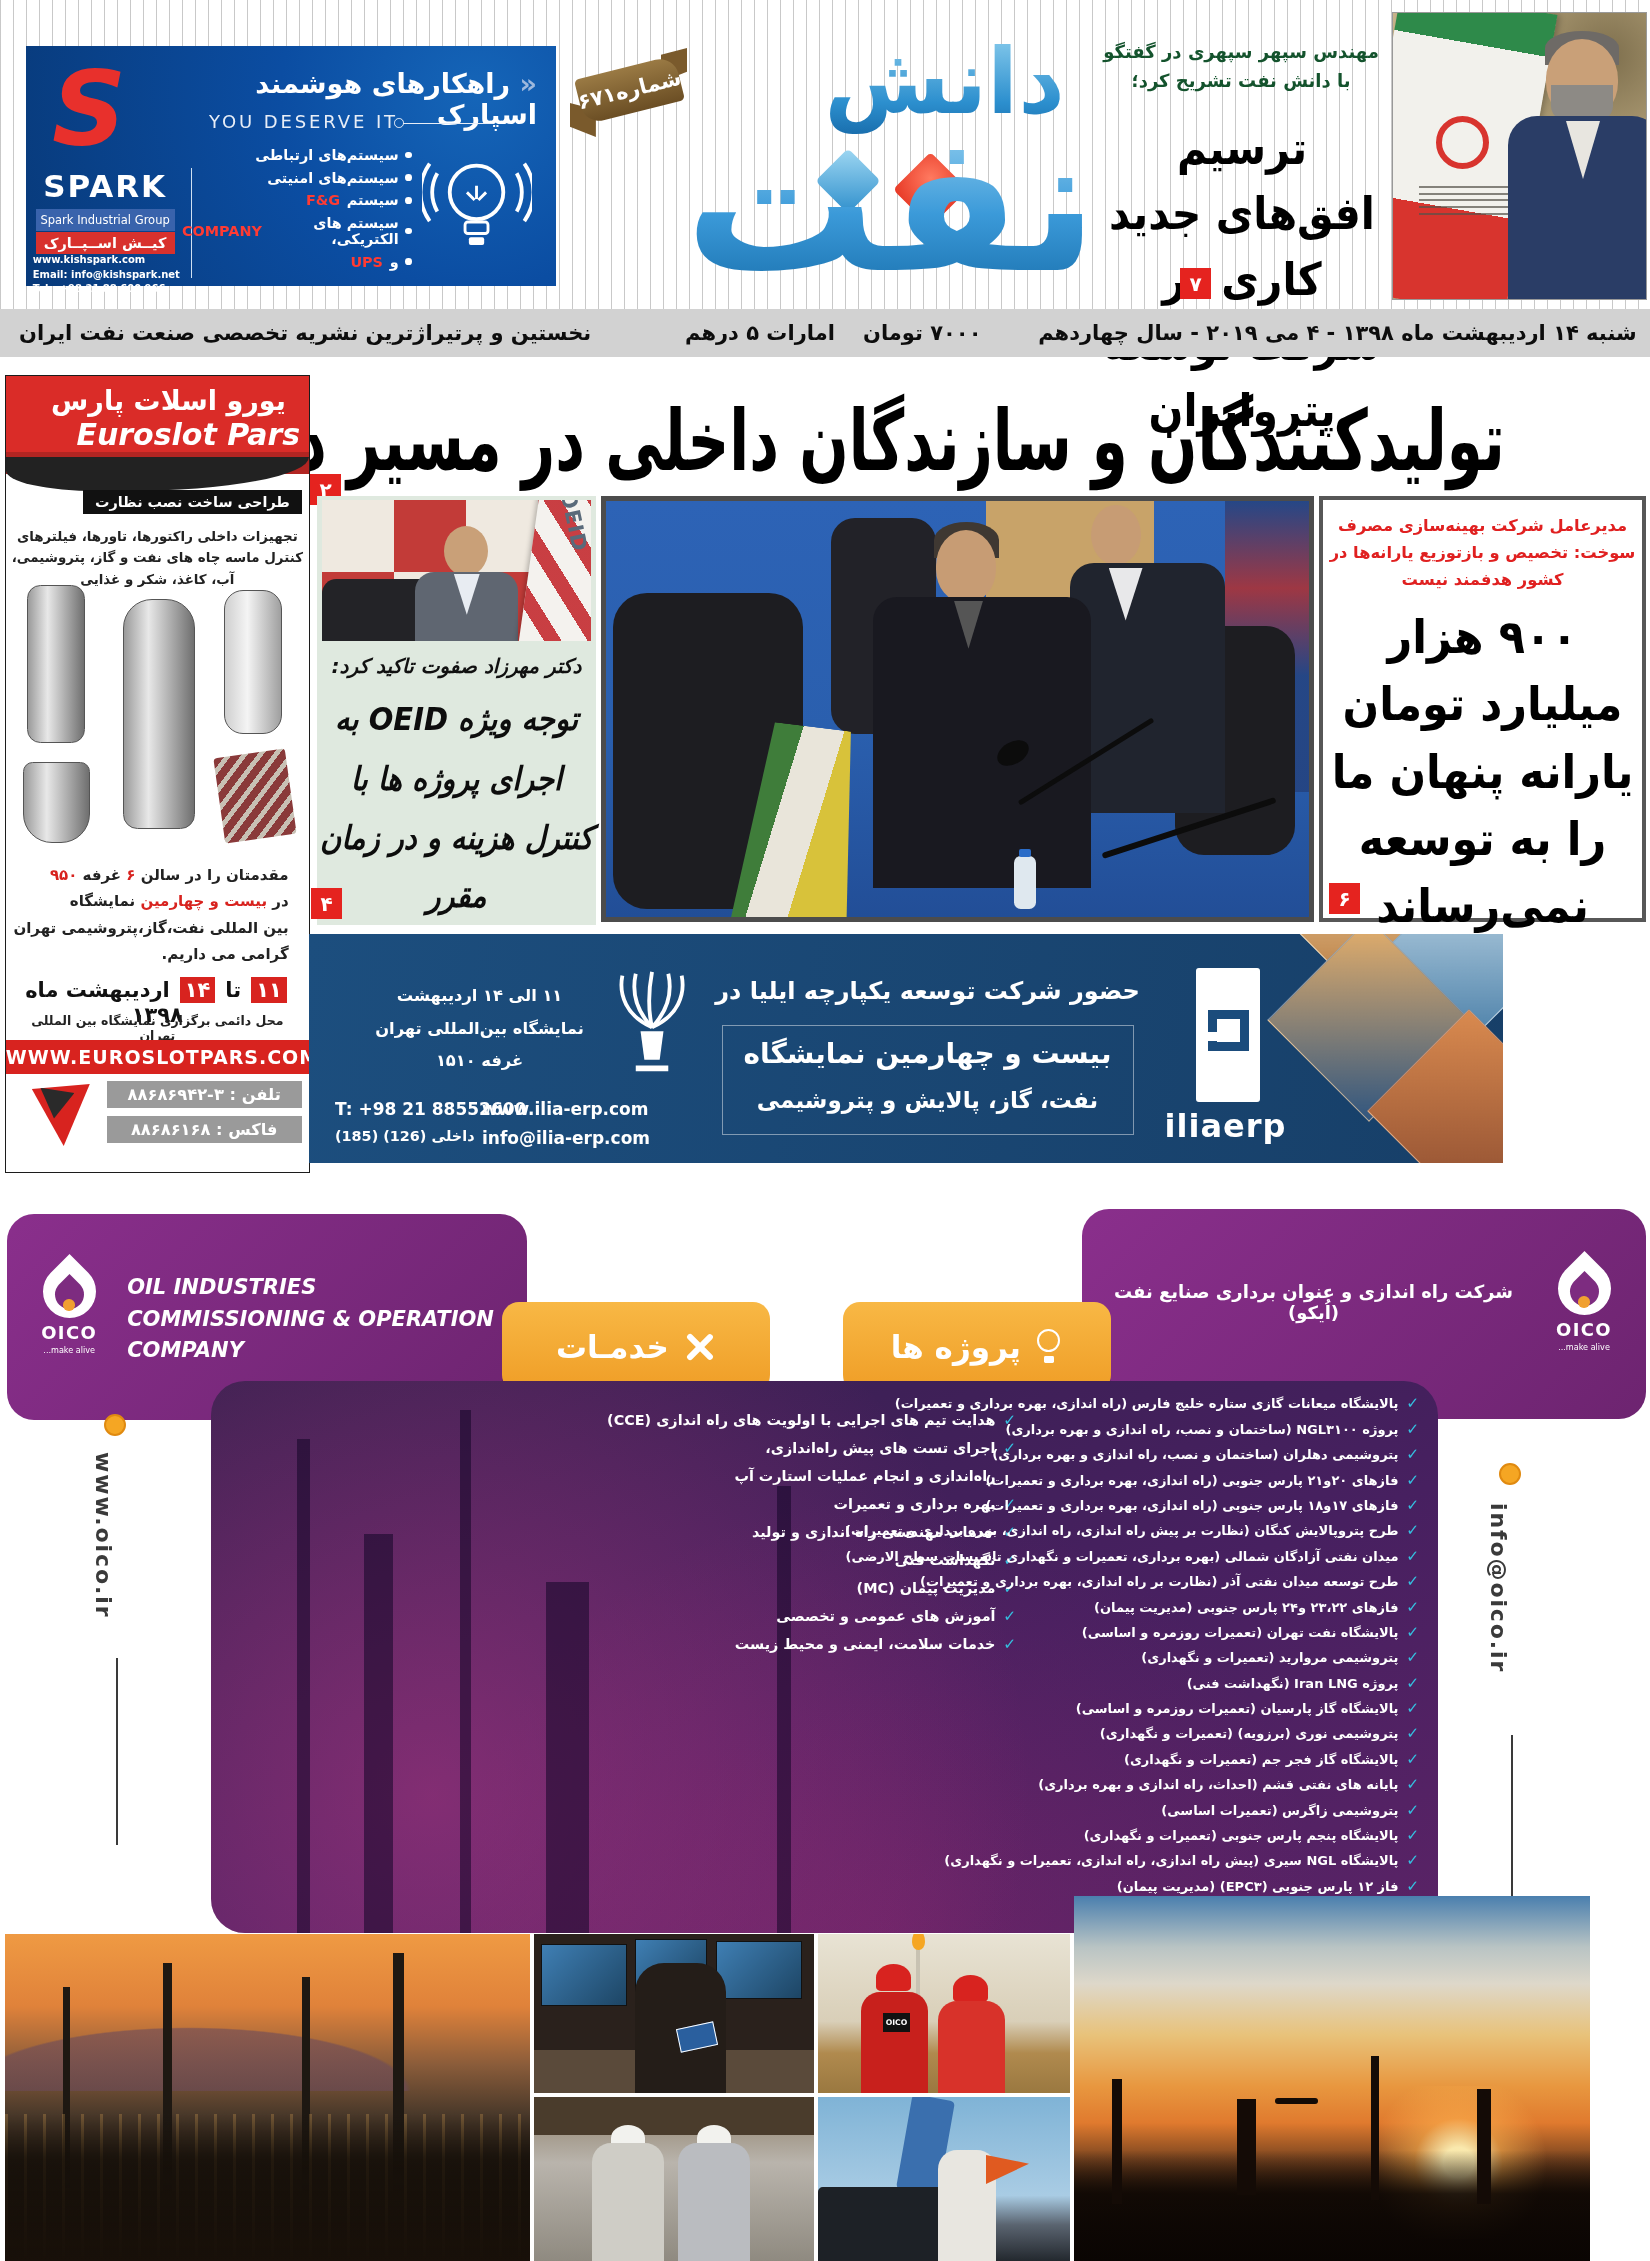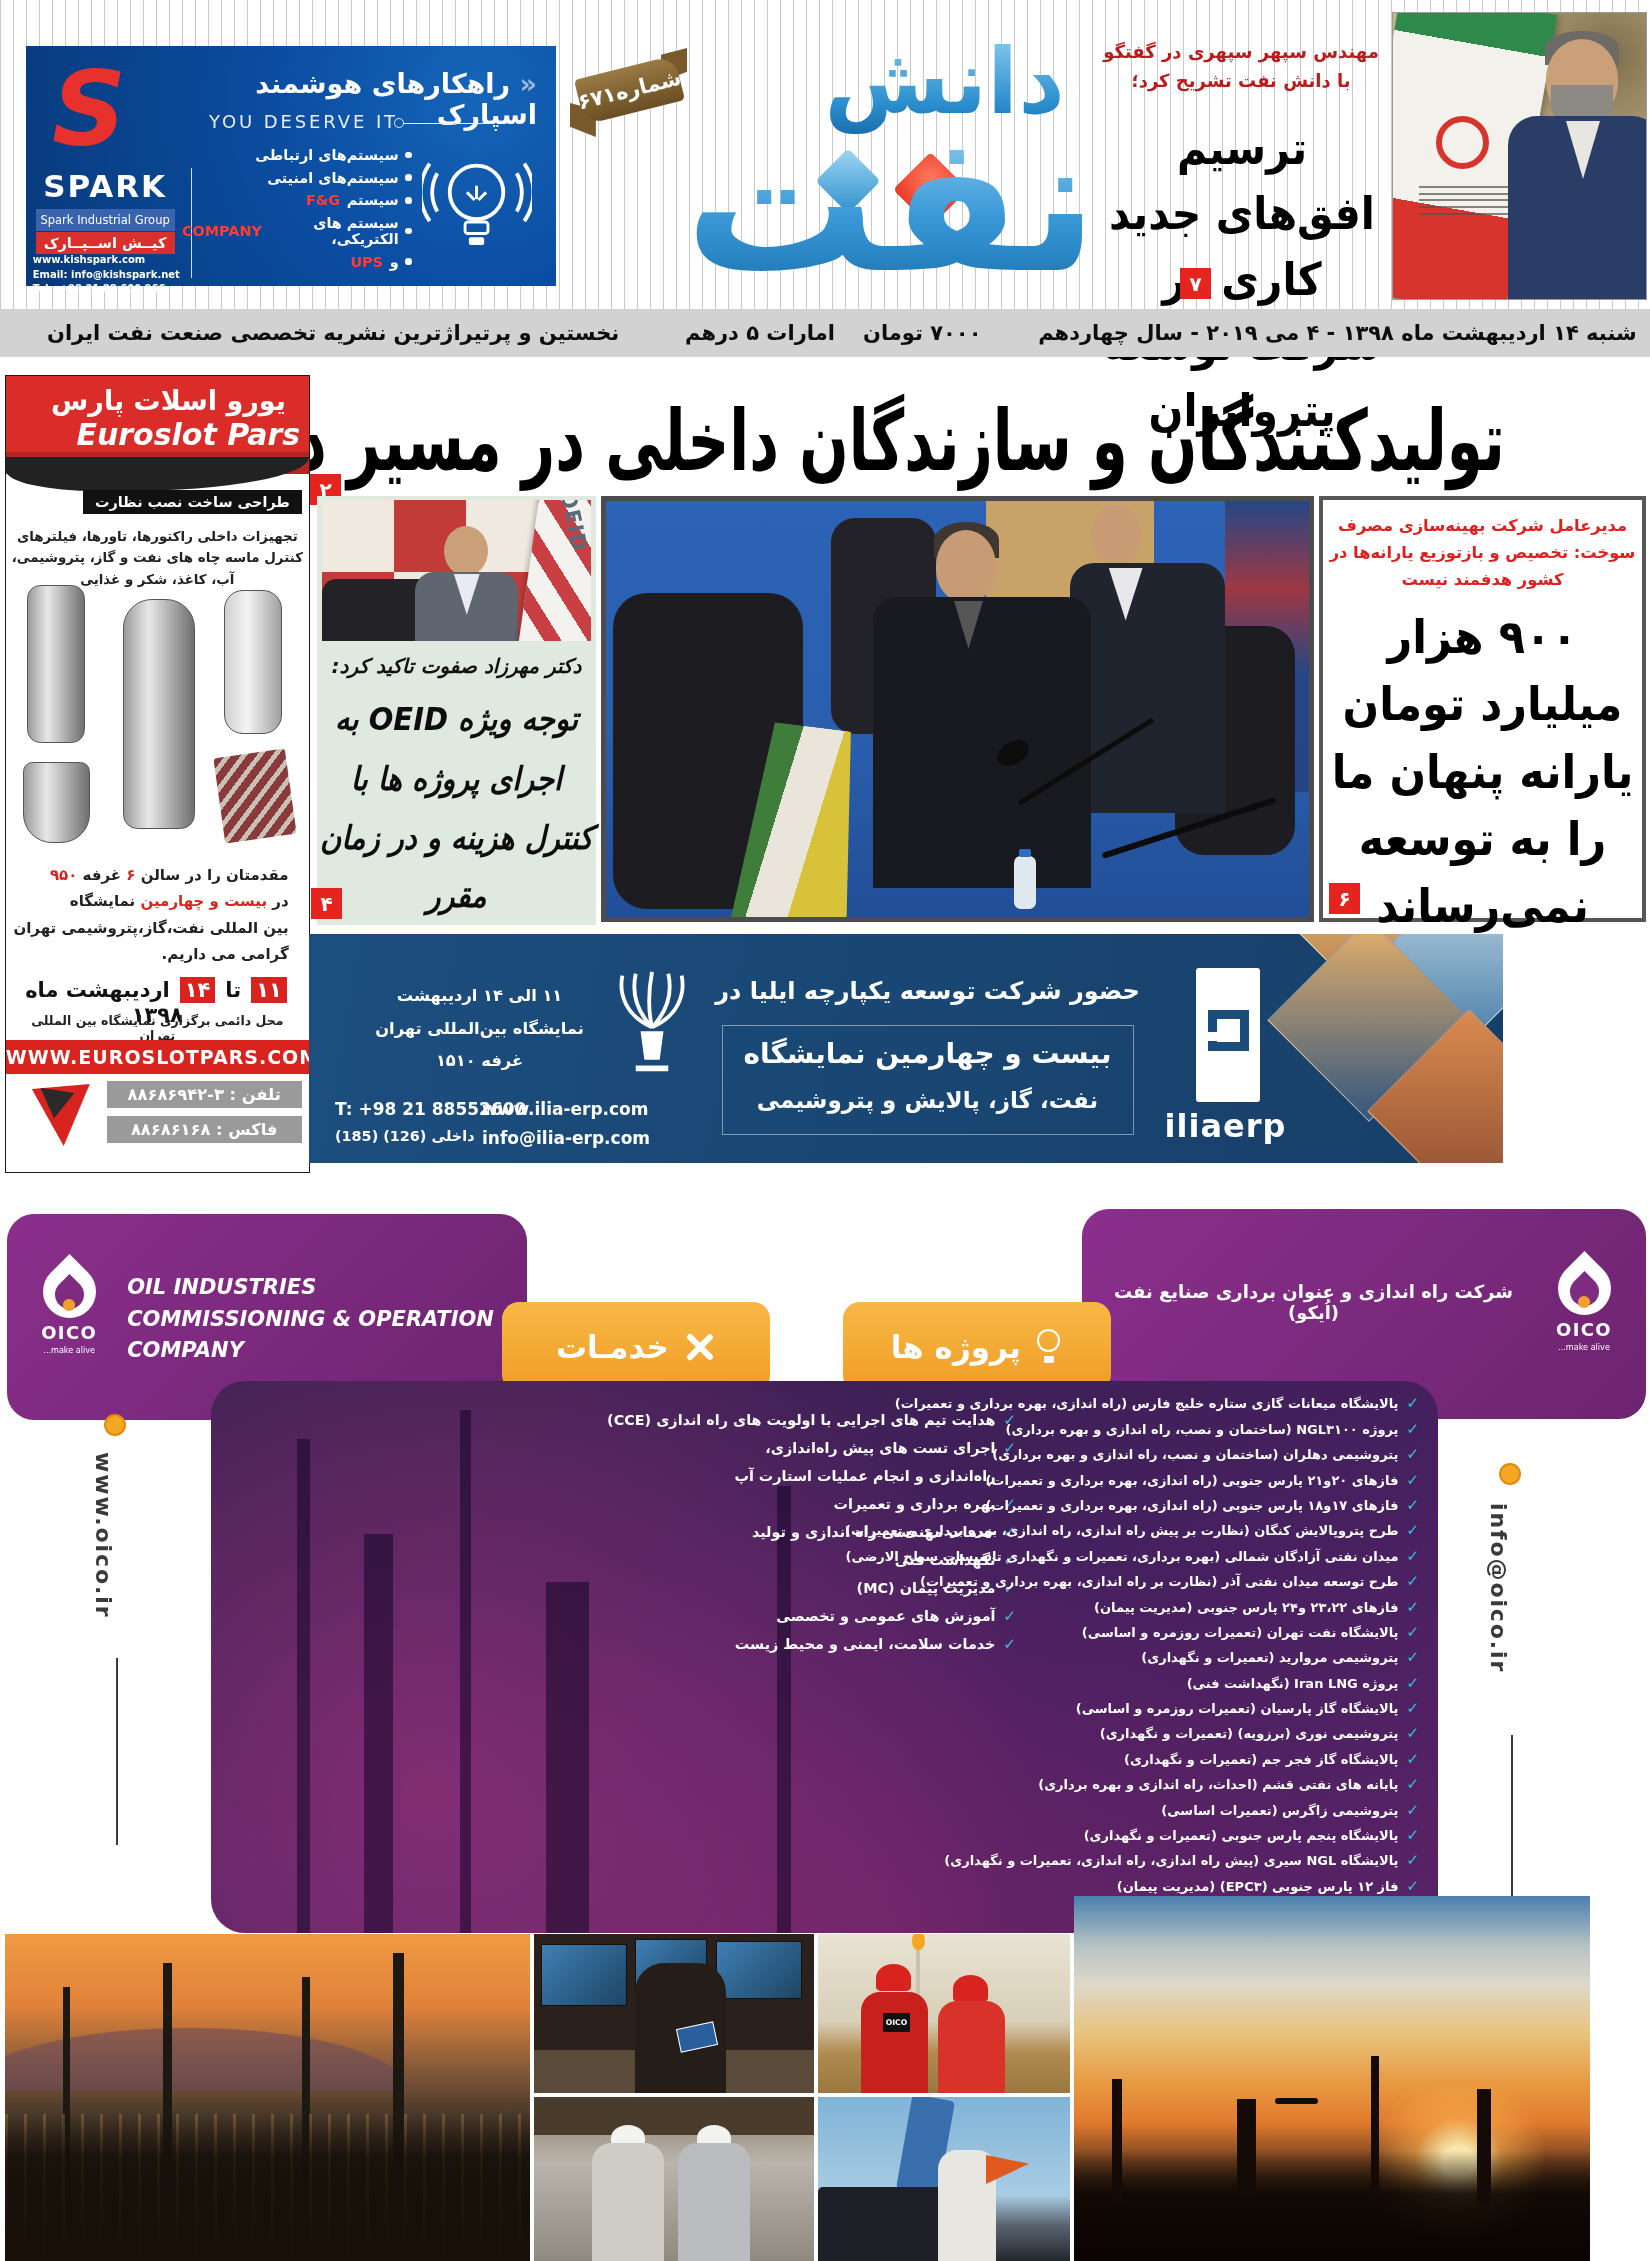--- a/index.html
+++ b/index.html
@@ -49,41 +49,41 @@
   .mast { left:590px; top:19px; width:537px; height:292px; }
   .mast .w1 { position:absolute; right:62px; top:9.6px; font-size:91px; font-weight:bold; direction:rtl;
     background:linear-gradient(180deg,#8fd0ef 0%,#2c8fce 70%,#1a6fae 100%); -webkit-background-clip:text; background-clip:text; color:transparent; }
   .mast .w2 { position:absolute; right:29px; top:79px; font-size:192px; font-weight:bold; direction:rtl; line-height:1.1;
     background:linear-gradient(180deg,#a8dcf5 0%,#3b9ad9 55%,#156ba8 100%); -webkit-background-clip:text; background-clip:text; color:transparent; }
   .dia { position:absolute; transform:rotate(45deg); border-radius:4.8px; }
   .dia.blue { left:235px; top:139px; width:46px; height:46px; background:linear-gradient(135deg,#9ed7f2,#2f8fcc); }
   .dia.red { left:314px; top:144px; width:53px; height:53px; background:radial-gradient(circle at 35% 35%,#ff7a60,#e02615); }
 
   
-  .pi-kicker { left:1102px; top:38px; width:278px; font-size:18px; font-weight:bold; direction:rtl; text-align:center; line-height:1.6; color:#b91c1c; }
+  .pi-kicker { left:1102px; top:38px; width:278px; font-size:18px; font-weight:bold; direction:rtl; text-align:center; line-height:1.6; color:#14532d; }
   .pi-head { left:1098px; top:117px; width:288px; font-size:41px; font-weight:bold; direction:rtl; text-align:center; line-height:1.45; color:#000; transform:scaleY(1.1); transform-origin:top; }
   .badge { width:31px; height:31px; background:#e5231f; color:#fff; font-weight:bold; font-size:20px;
     display:flex; align-items:center; justify-content:center; }
   .pi-photo { left:1392px; top:12px; width:255px; height:288px; background:#c9b68c; overflow:hidden; border:0.5px solid #999; }
   .pi-photo .wall { position:absolute; inset:0; background:radial-gradient(circle at 85% 15%, #7e6f4d 0%, transparent 45%), #c9b68c; }
   .pi-photo .flag { position:absolute; left:-19px; top:-14.4px; width:158px; height:307px; transform:rotate(10deg);
     background:linear-gradient(180deg,#2e8a4a 0 14%, #f2f1ec 14% 68%, #d8342e 68% 100%); box-shadow:2.9px 0 6.7px rgba(0,0,0,.25); }
   .pi-photo .emblem { position:absolute; left:43px; top:103px; width:53px; height:53px; border:6.7px solid #d8342e; border-radius:50%; }
   .pi-photo .script { position:absolute; left:26px; top:173px; width:91px; height:29px;
     background:repeating-linear-gradient(180deg,#55524a 0 1.9px, transparent 1.9px 6.7px); opacity:.7; }
   .pi-photo .head { position:absolute; left:153px; top:26px; width:72px; height:81px; border-radius:50% 50% 46% 46%; background:#c9a078; }
   .pi-photo .hair { position:absolute; left:152px; top:18px; width:74px; height:34px; border-radius:50% 50% 0 0; background:#6e6a66; }
   .pi-photo .beard { position:absolute; left:158px; top:72px; width:62px; height:41px; border-radius:0 0 48% 48%; background:#8d8a85; }
   .pi-photo .suit { position:absolute; left:115px; top:103px; width:153px; height:192px; border-radius:29px 29px 0 0; background:#2a3d66; }
   .pi-photo .shirt { position:absolute; left:173px; top:108px; width:34px; height:58px; background:#e8e6e0; clip-path:polygon(50% 100%,0 0,100% 0); }
 
   
   .datestrip { left:0; top:309px; width:1651px; height:48px; background:#d2d2d2; font-weight:bold; color:#0d0d0d; }
   .datestrip span { position:absolute; top:50%; transform:translateY(-50%); font-size:21px; direction:rtl; white-space:nowrap; }
-  .ds-date { right:14.4px; } .ds-price { left:863px; } .ds-uae { left:685px; } .ds-tag { left:19px;margin-left:28px; }
+  .ds-date { right:14.4px; } .ds-price { left:863px; } .ds-uae { left:685px; } .ds-tag { left:19px; }
 
   
   .leadkick { left:527px; top:359px; width:863px; text-align:center; font-size:26px; font-weight:bold; direction:rtl; color:#000; }
   .leadhead { left:135px; top:392px; width:1380px; text-align:center; font-size:58px; font-weight:bold; direction:rtl;
     white-space:nowrap; transform:scaleY(1.45); transform-origin:top center; color:#000; }
 
   
   .euroslot { left:4.8px; top:375px; width:305px; height:798px; background:#fff; border:1.9px solid #1c1c1c; overflow:hidden; }
   .eu-band { position:relative; height:98px; background:linear-gradient(180deg,#da2c28 0 78%, #b22522 78% 100%); color:#fff; }
   .eu-band .fa { position:absolute; right:23px; top:8.6px; font-size:27px; font-weight:bold; direction:rtl; }

